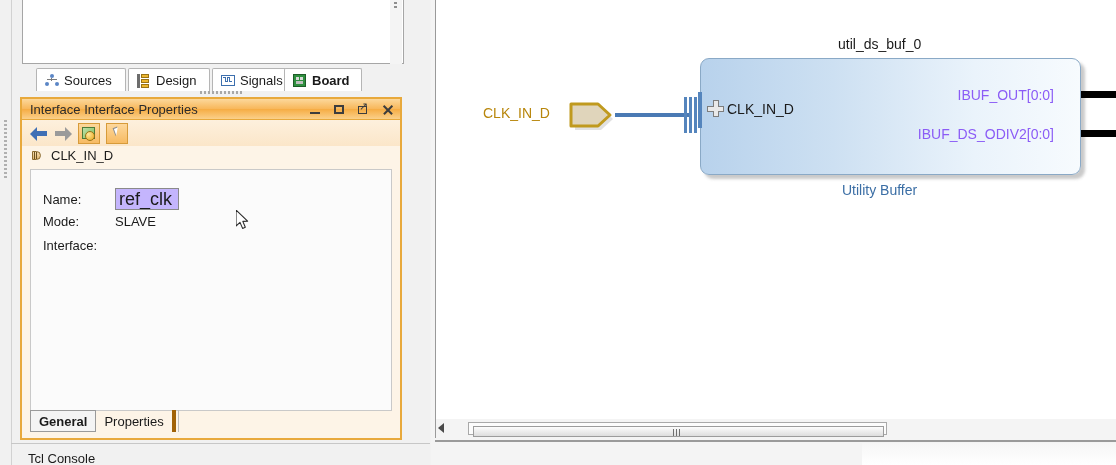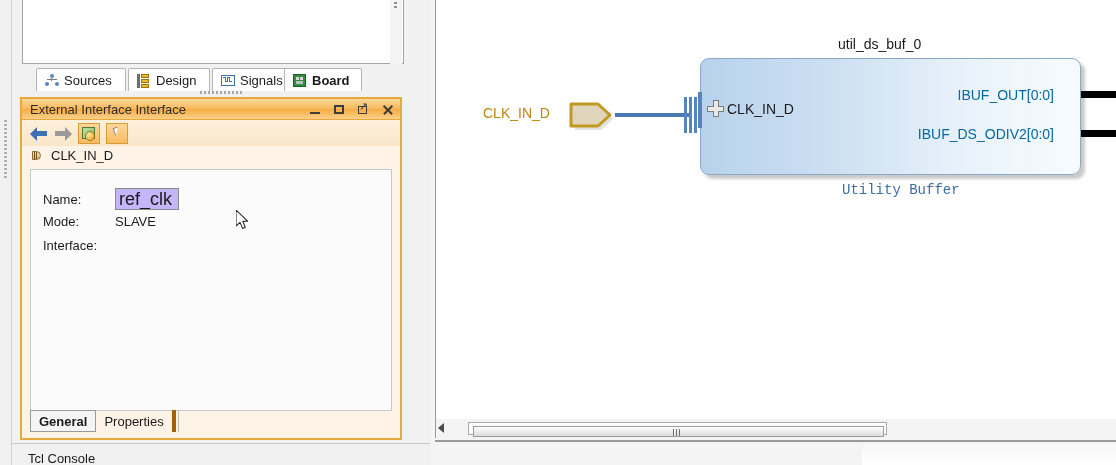--- a/index.html
+++ b/index.html
@@ -447,40 +447,39 @@
     position: absolute;
     left: 291px; top: 101px;
     font-size: 14px;
     color: #1a1a1a;
     white-space: nowrap;
   }
   .out-port-label {
     position: absolute;
     right: 62px;
     font-size: 14px;
-    color: #0369a1;
+    color: #8b5cf6;
     white-space: nowrap;
   }
   #out-port-0 { top: 87px; }
   #out-port-1 { top: 126px; }
   .out-pin {
     position: absolute;
     left: 645px;
     width: 42px; height: 7px;
     background: #000000;
   }
   #out-pin-0 { top: 91px; }
   #out-pin-1 { top: 130px; }
   #block-subtitle {
     position: absolute;
     left: 406px; top: 182px;
     font-size: 14px;
     color: #3b6ea5;
     white-space: nowrap;
-    font-family: Liberation Mono, monospace;
   }
 
   
   #canvas-hbar {
     position: absolute;
     left: 4px; top: 419px;
     width: 681px; height: 19px;
     background: #f4f4f4;
     border-left: 1px solid #9a9a9a;
     box-sizing: border-box;
@@ -594,21 +593,21 @@
         </span>
         <span>Board</span>
       </div>
 
       <div class="tab-dots"></div>
     </div>
 
     <div id="props-panel">
 
       <div id="props-title">
-        <span id="props-title-text">External Interface Interface</span>
+        <span id="props-title-text">Interface Interface Properties</span>
         <div id="win-buttons">
           <span class="win-btn wb-min"></span>
           <span class="win-btn wb-max"></span>
           <span class="win-btn wb-float"></span>
           <span class="win-btn wb-close"></span>
         </div>
       </div>
 
       <div id="props-toolbar">
         <span class="nav-arrow nav-back">

